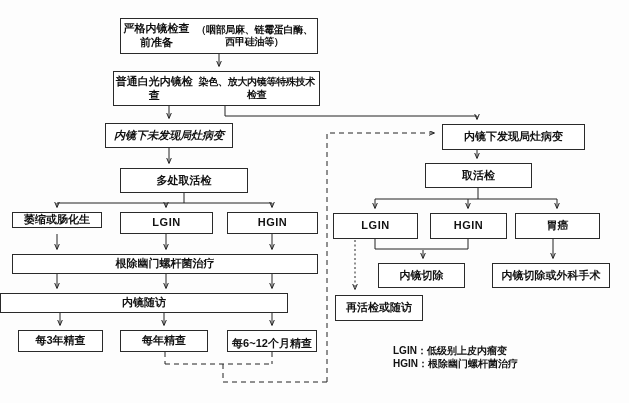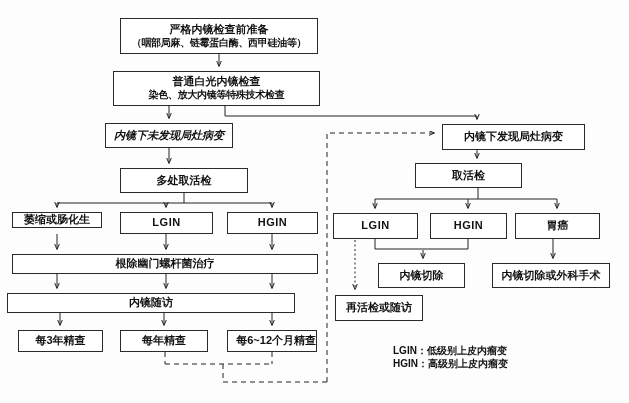--- a/index.html
+++ b/index.html
@@ -7,43 +7,43 @@
     position:relative; width:629px; height:403px; overflow:hidden;
     background:#fdfdfd;
     font-family:"Liberation Sans","DejaVu Sans",sans-serif;
     color:#111111;
   }
   #connector-layer{position:absolute;left:0;top:0;width:629px;height:403px;}
   #connector-layer path{fill:none;stroke:#222222;stroke-width:1;}
   .box{
     position:absolute; box-sizing:border-box;
     background:#ffffff; border:1px solid #2a2a2a;
-    display:flex; flex-direction:column; align-items:center; justify-content:center;
+    display:flex; flex-direction:row; align-items:center; justify-content:center;
     text-align:center; font-weight:700; color:#111111; line-height:1.25;
   }
   .box .l1{font-size:11px;}
   .box .l2{font-size:10px; letter-spacing:-0.3px;}
   .lbl{font-size:11px; white-space:nowrap;}
   .lat{font-size:11px; letter-spacing:0.5px;}
 
   
   #prep        {left:120px; top:18px;  width:198px; height:36px; border-width:1.5px;}
   #white-light {left:113px; top:71px;  width:207px; height:35px;}
   #no-lesion   {left:105px; top:123px; width:128px; height:25px;font-style:italic;}
   #lesion-found{left:442px; top:124px; width:143px; height:26px;}
   #multi-biopsy{left:120px; top:168px; width:128px; height:25px;}
   #atrophy     {left:12px;  top:212px; width:90px;  height:16px;}
   #lgin-left   {left:120px; top:212px; width:93px;  height:22px;}
   #hgin-left   {left:227px; top:212px; width:91px;  height:22px;}
   #hp-treat    {left:12px;  top:254px; width:306px; height:20px;}
-  #followup    {left:7px;  top:293px; width:288px; height:20px;}
+  #followup    {left:0;  top:293px; width:288px; height:20px;}
   #every-3y    {left:18px;  top:330px; width:85px;  height:22px;}
   #every-year  {left:120px; top:330px; width:88px;  height:22px;}
   #every-6-12m {left:227px; top:330px; width:90px;  height:22px;align-items:flex-end;}
-  #biopsy      {left:415px; top:163px; width:107px; height:25px;}
+  #biopsy      {left:425px; top:163px; width:107px; height:25px;}
   #lgin-right  {left:333px; top:213px; width:85px;  height:26px;}
   #hgin-right  {left:430px; top:213px; width:77px;  height:26px;}
   #cancer      {left:515px; top:213px; width:85px;  height:26px;}
   #resection   {left:378px; top:263px; width:87px;  height:25px;}
   #surgery     {left:492px; top:263px; width:118px; height:25px;}
   #rebiopsy    {left:335px; top:295px; width:88px;  height:26px;}
 
   #legend{position:absolute; left:393px; top:344px; font-size:10px; font-weight:700; line-height:13px; white-space:nowrap;}
 </style>
 </head>
@@ -180,16 +180,16 @@
   <div class="box" id="surgery">
     <span class="lbl">内镜切除或外科手术</span>
   </div>
 
   <div class="box" id="rebiopsy">
     <span class="lbl">再活检或随访</span>
   </div>
 
   <div id="legend">
     <div>LGIN：低级别上皮内瘤变</div>
-    <div>HGIN：高级别上皮内瘤变</div>
+    <div>HGIN：根除幽门螺杆菌治疗</div>
   </div>
 
 </div>
 
 </body></html>

